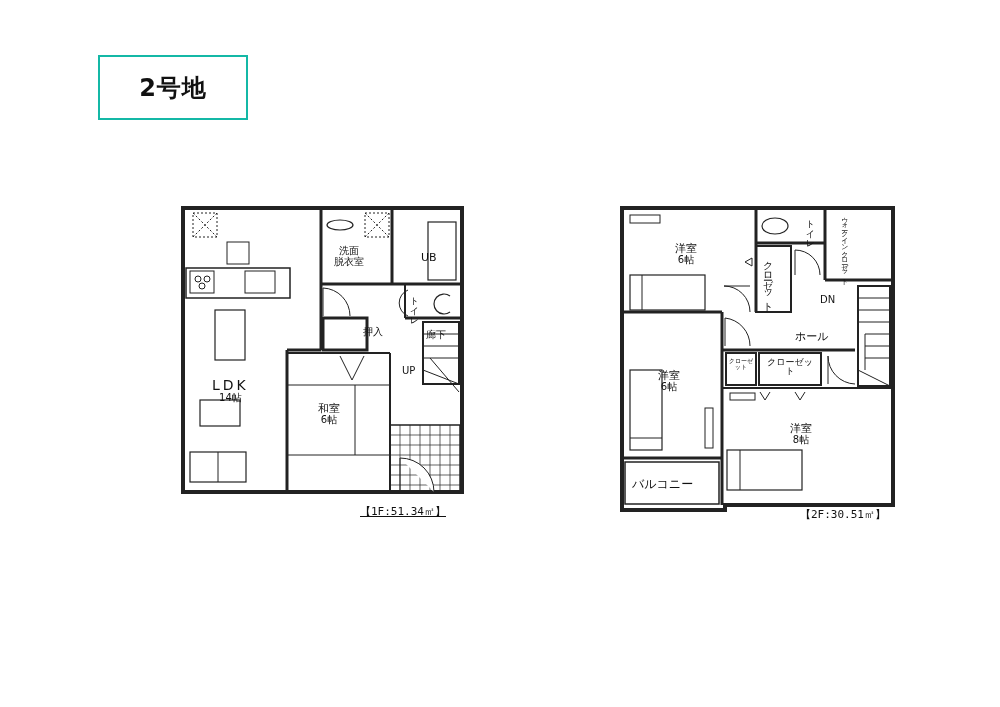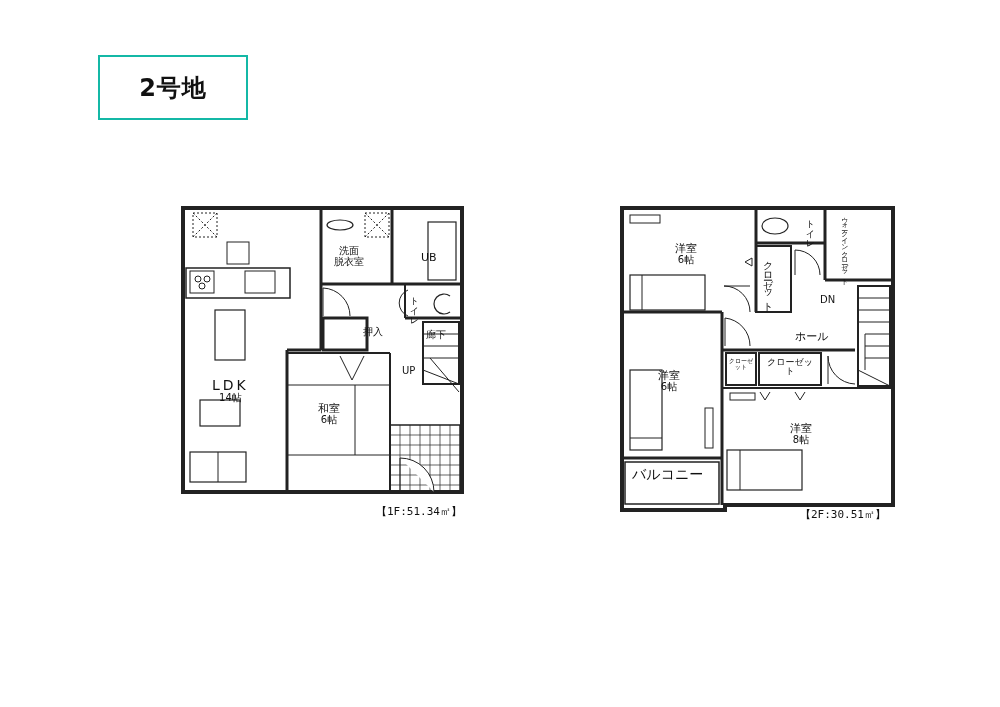--- a/index.html
+++ b/index.html
@@ -109,21 +109,21 @@
   <div class="lbl" style="left:384px;top:330px;font-size:10px;margin-left:42px;">廊下</div>
   <div class="lbl" style="left:402px;top:366px;font-size:10px;">UP</div>
   <div class="lbl" style="left:212px;top:378px;">
     <div style="font-size:14px;letter-spacing:3px;">LDK</div>
     <div style="font-size:10px;">14帖</div>
   </div>
   <div class="lbl" style="left:318px;top:403px;">
     <div>和室</div>
     <div style="font-size:10px;">6帖</div>
   </div>
-  <div class="area" style="left:376px;top:504px;">【1F:51.34㎡】</div>
+  <div class="area" style="left:360px;top:504px;text-decoration:underline;">【1F:51.34㎡】</div>
 </div>
 
 <div class="plan" style="left:0;top:0;width:1000px;height:707px;">
   <svg width="1000" height="707">
     <g stroke="#222" fill="none">
 
       <path d="M622 208 L893 208 L893 505 L725 505 L725 510 L622 510 Z" stroke-width="4"></path>
 
       <line x1="622" y1="312" x2="722" y2="312" stroke-width="3"></line>
       <line x1="756" y1="208" x2="756" y2="312" stroke-width="3"></line>
@@ -190,15 +190,15 @@
   <div class="lbl" style="left:727px;top:358px;font-size:6px;white-space:normal;width:28px;">クローゼット</div>
   <div class="lbl" style="left:763px;top:358px;font-size:9px;white-space:normal;width:54px;">クローゼット</div>
   <div class="lbl" style="left:658px;top:370px;">
     <div>洋室</div>
     <div style="font-size:10px;">6帖</div>
   </div>
   <div class="lbl" style="left:790px;top:423px;">
     <div>洋室</div>
     <div style="font-size:10px;">8帖</div>
   </div>
-  <div class="lbl" style="left:632px;top:468px;font-size:14px;font-family:Liberation Serif, serif;">バルコニー</div>
+  <div class="lbl" style="left:632px;top:478px;font-size:12px;font-family:Liberation Serif, serif;">バルコニー</div>
   <div class="area" style="left:800px;top:507px;">【2F:30.51㎡】</div>
 </div>
 
 </body></html>

